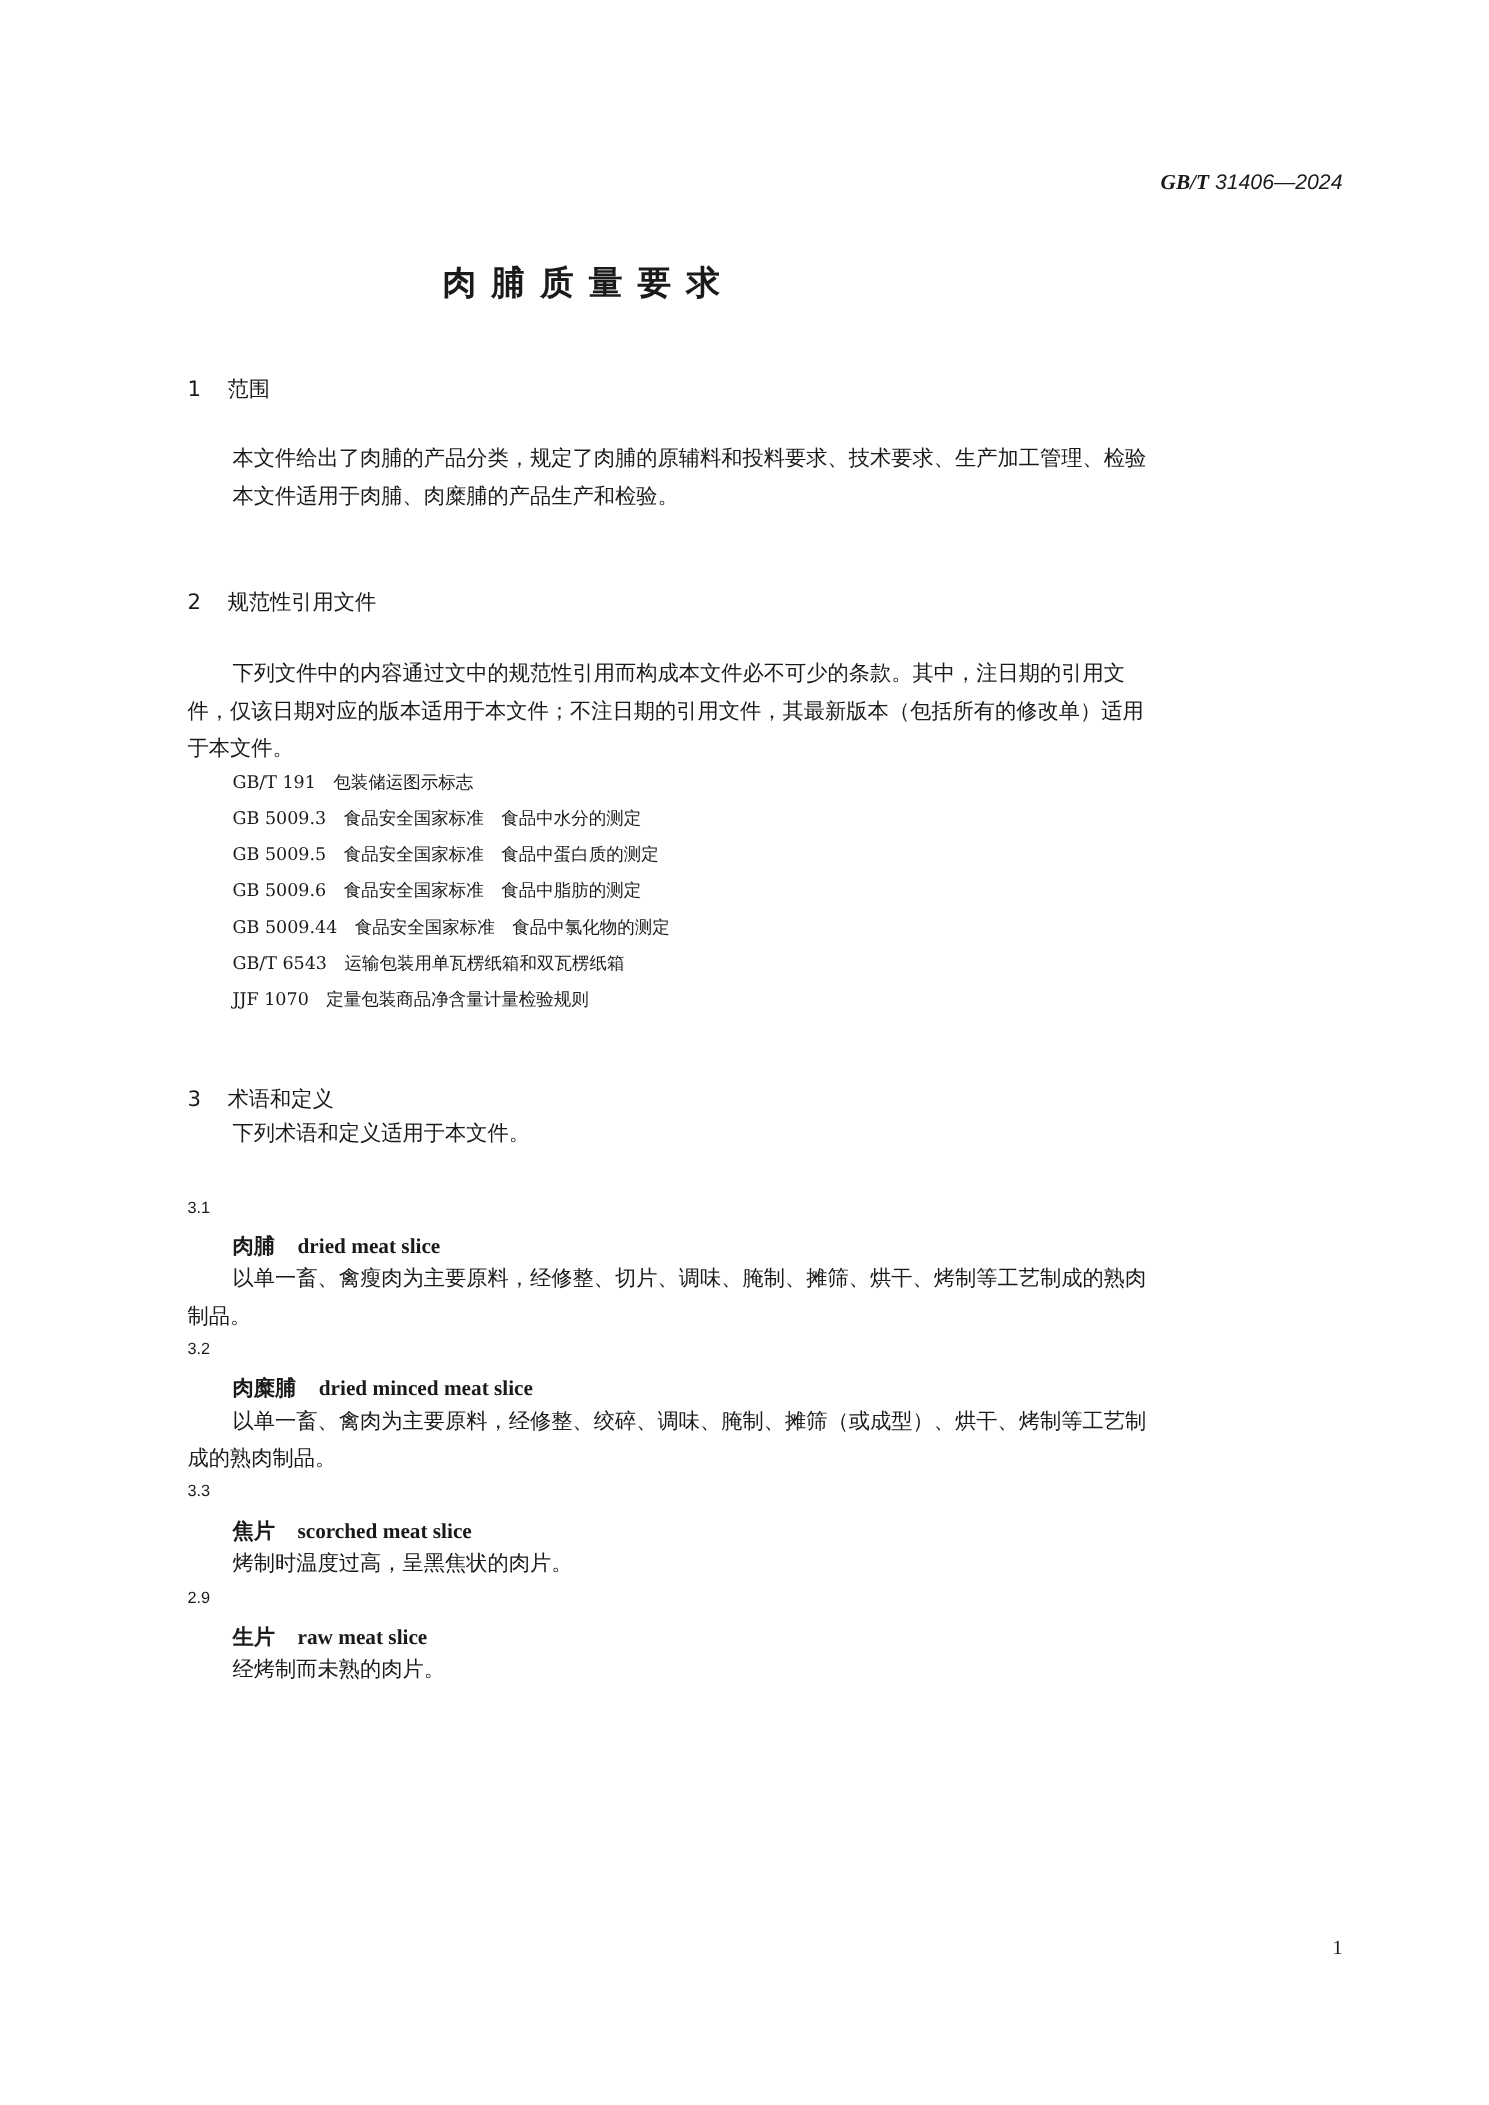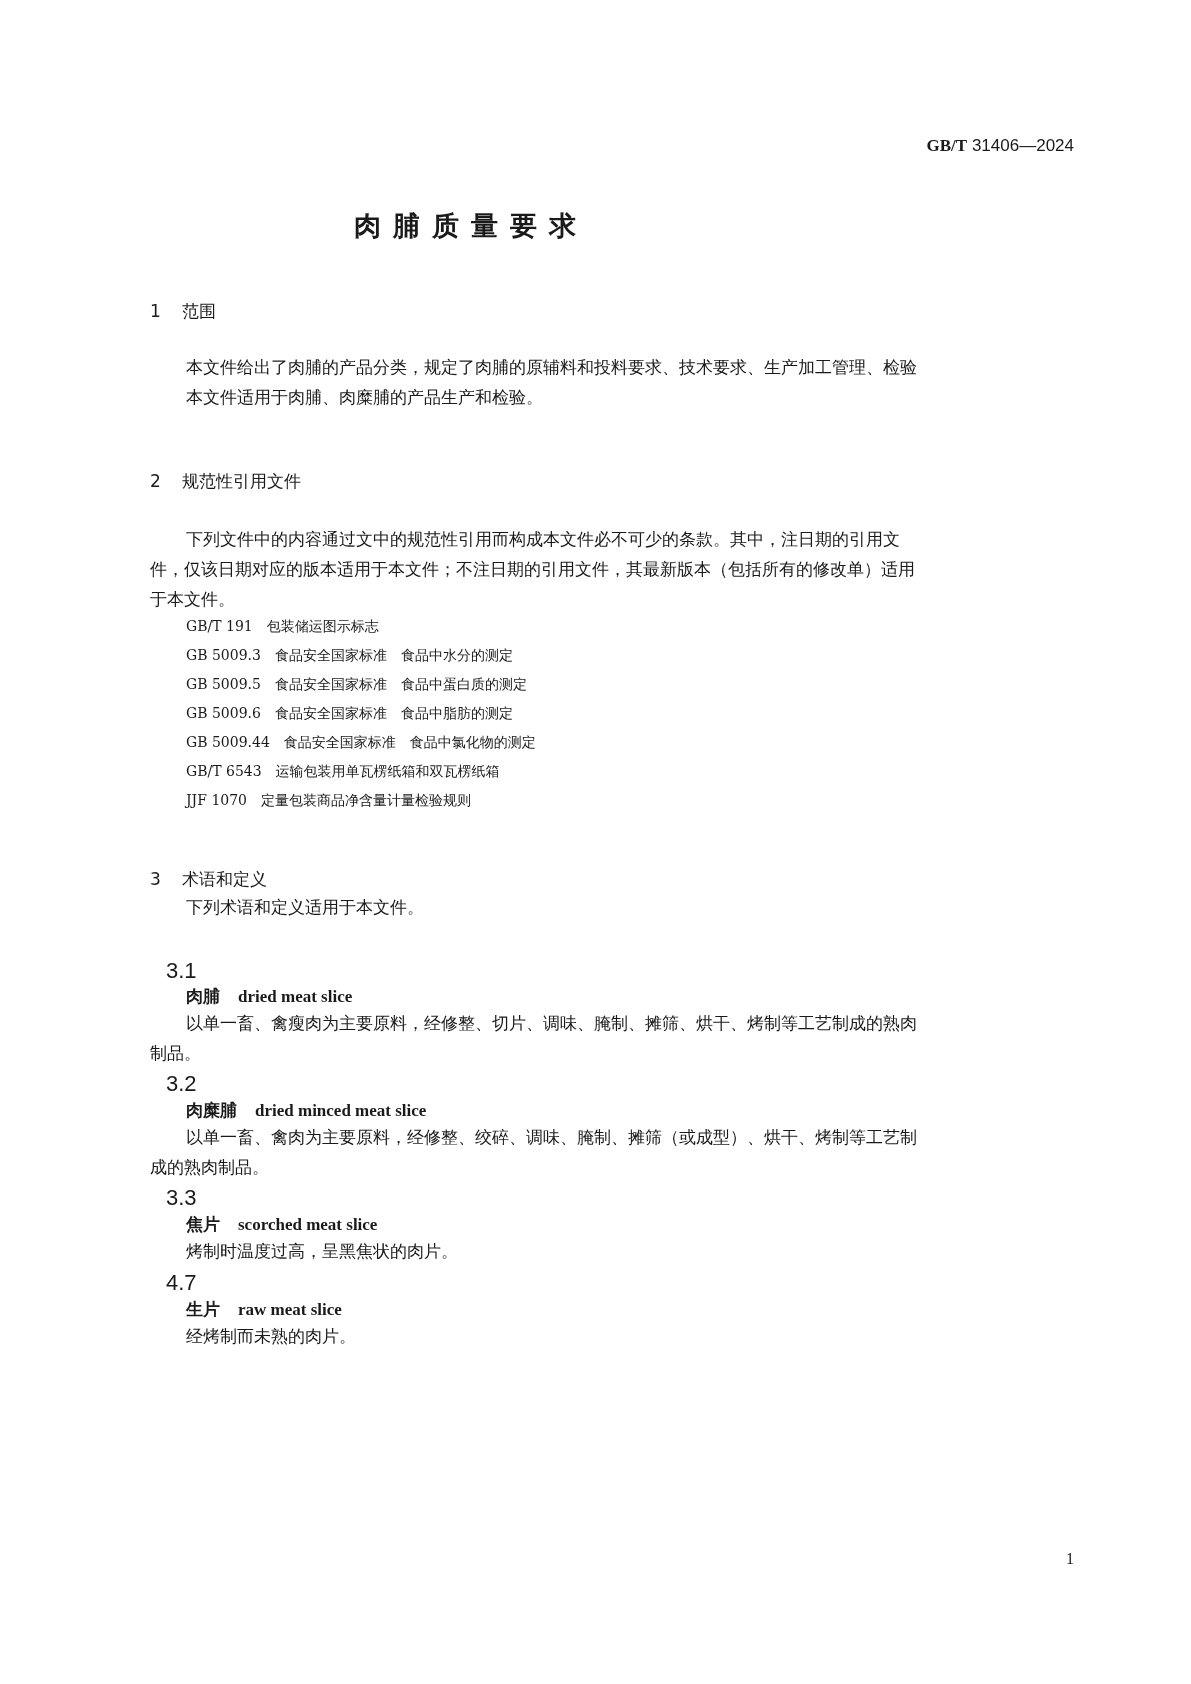--- a/index.html
+++ b/index.html
@@ -1,29 +1,29 @@
 <!DOCTYPE html>
 <html><head>
   <meta charset="utf-8">
   <style>
     html, body { margin:0; padding:0; background:#ffffff; }
     body { width:1191px; height:1684px; position:relative; overflow:hidden; color:#1a1a1a;
       font-family:"DejaVu Serif","Liberation Serif",serif; }
     .abs { position:absolute; }
-    .std-code { top:136px; right:117px; font-size:17px; font-family:"Liberation Sans",sans-serif; }
+    .std-code { top:136px; right:117px; font-size:17px; font-family:"Liberation Sans",sans-serif;font-style:italic; }
     .std-code b { font-family:"Liberation Serif",serif; font-weight:bold; }
     .doc-title { top:208px; left:0; width:942px; text-align:center; font-size:27px; letter-spacing:12px;
       font-family:"DejaVu Sans",sans-serif; font-weight:bold; }
     .h { left:150px; font-size:17px; font-family:"DejaVu Sans",sans-serif; }
     .h .num { display:inline-block; width:32px; }
     .p { left:150px; width:920px; font-size:17px; line-height:30px; text-align:justify; }
     .indent { text-indent:36px; }
     .line { font-size:14px; white-space:pre; }
     .ref { left:186px; }
-    .termnum { left:150px; font-size:22px; font-family:"Liberation Sans",sans-serif;margin-left:16px; }
+    .termnum { left:150px; font-size:13px; font-family:"Liberation Sans",sans-serif; }
     .termname { left:186px; font-size:17px; font-weight:bold; }
     .termname .en { font-family:"Liberation Serif",serif; margin-left:18px; }
     .pagenum { top:1550px; right:117px; font-size:16px; font-family:"Liberation Serif",serif; }
   </style>
 </head>
 <body>
 
 <div class="abs std-code"><b>GB/T</b> <span>31406—2024</span></div>
 
 <div class="abs doc-title">肉脯质量要求</div>
@@ -68,19 +68,19 @@
   <div class="indent">以单一畜、禽肉为主要原料，经修整、绞碎、调味、腌制、摊筛（或成型）、烘干、烤制等工艺制</div>
   <div>成的熟肉制品。</div>
 </div>
 
 <div class="abs termnum" style="top:1185px">3.3</div>
 <div class="abs termname" style="top:1213px"><span>焦片</span><span class="en">scorched meat slice</span></div>
 <div class="abs p" style="top:1236px">
   <div class="indent">烤制时温度过高，呈黑焦状的肉片。</div>
 </div>
 
-<div class="abs termnum" style="top:1270px">4.7</div>
+<div class="abs termnum" style="top:1270px">2.9</div>
 <div class="abs termname" style="top:1298px"><span>生片</span><span class="en">raw meat slice</span></div>
 <div class="abs p" style="top:1321px">
   <div class="indent">经烤制而未熟的肉片。</div>
 </div>
 
 <div class="abs pagenum">1</div>
 
 </body></html>

